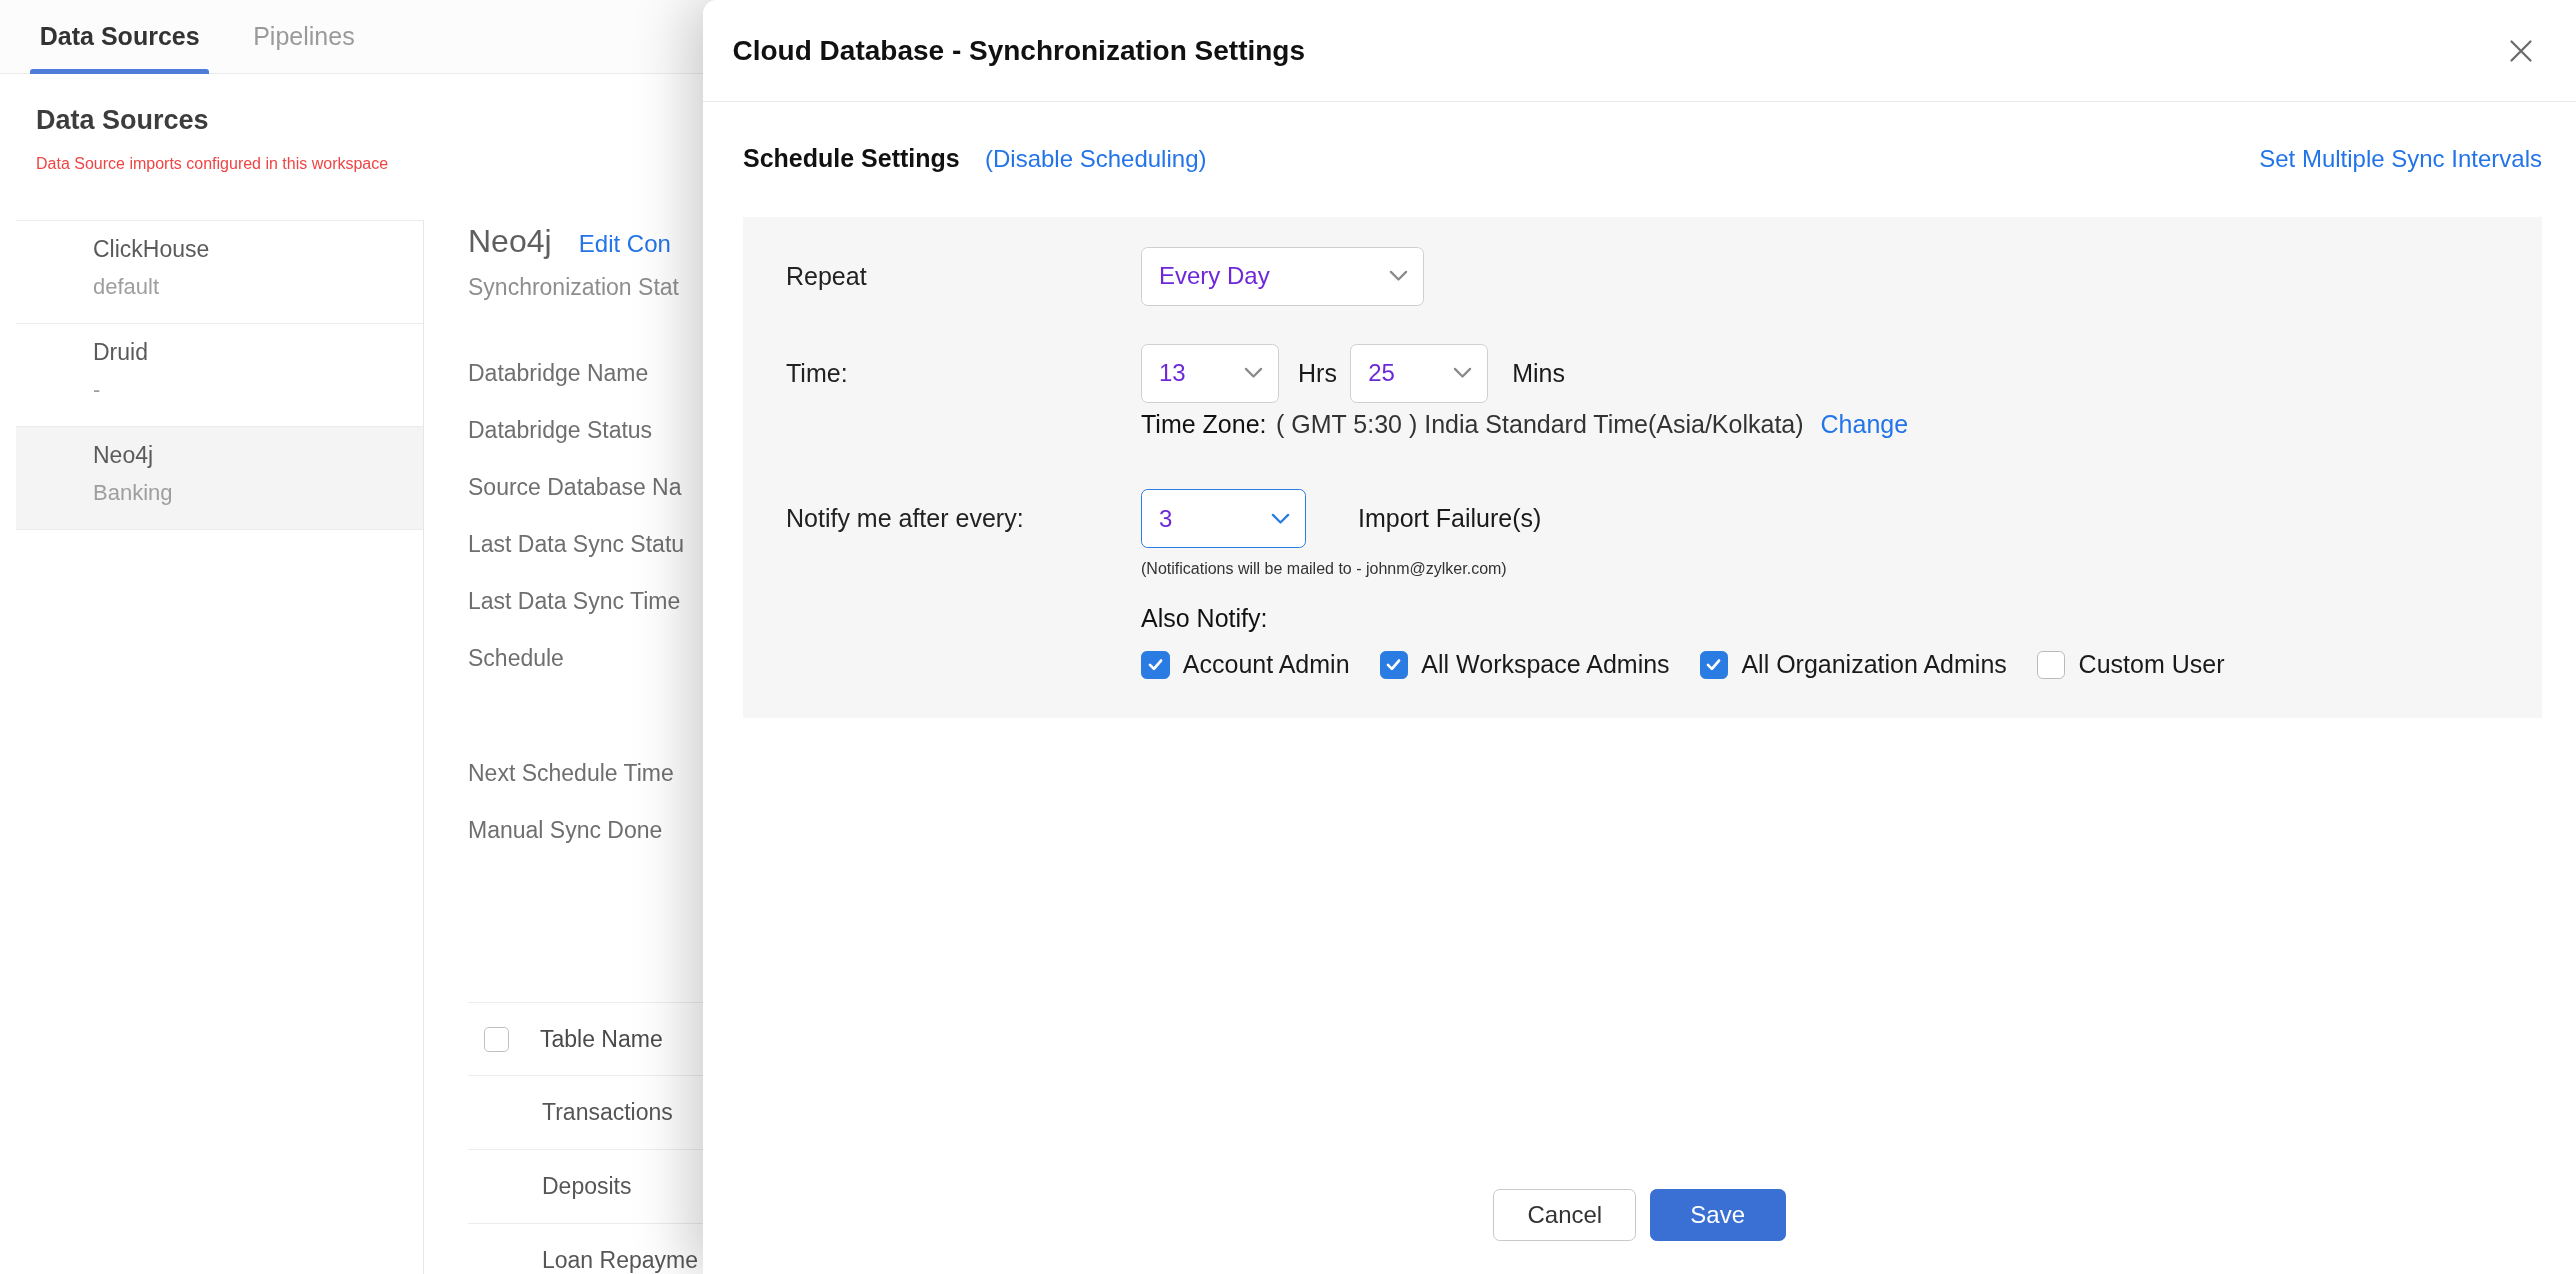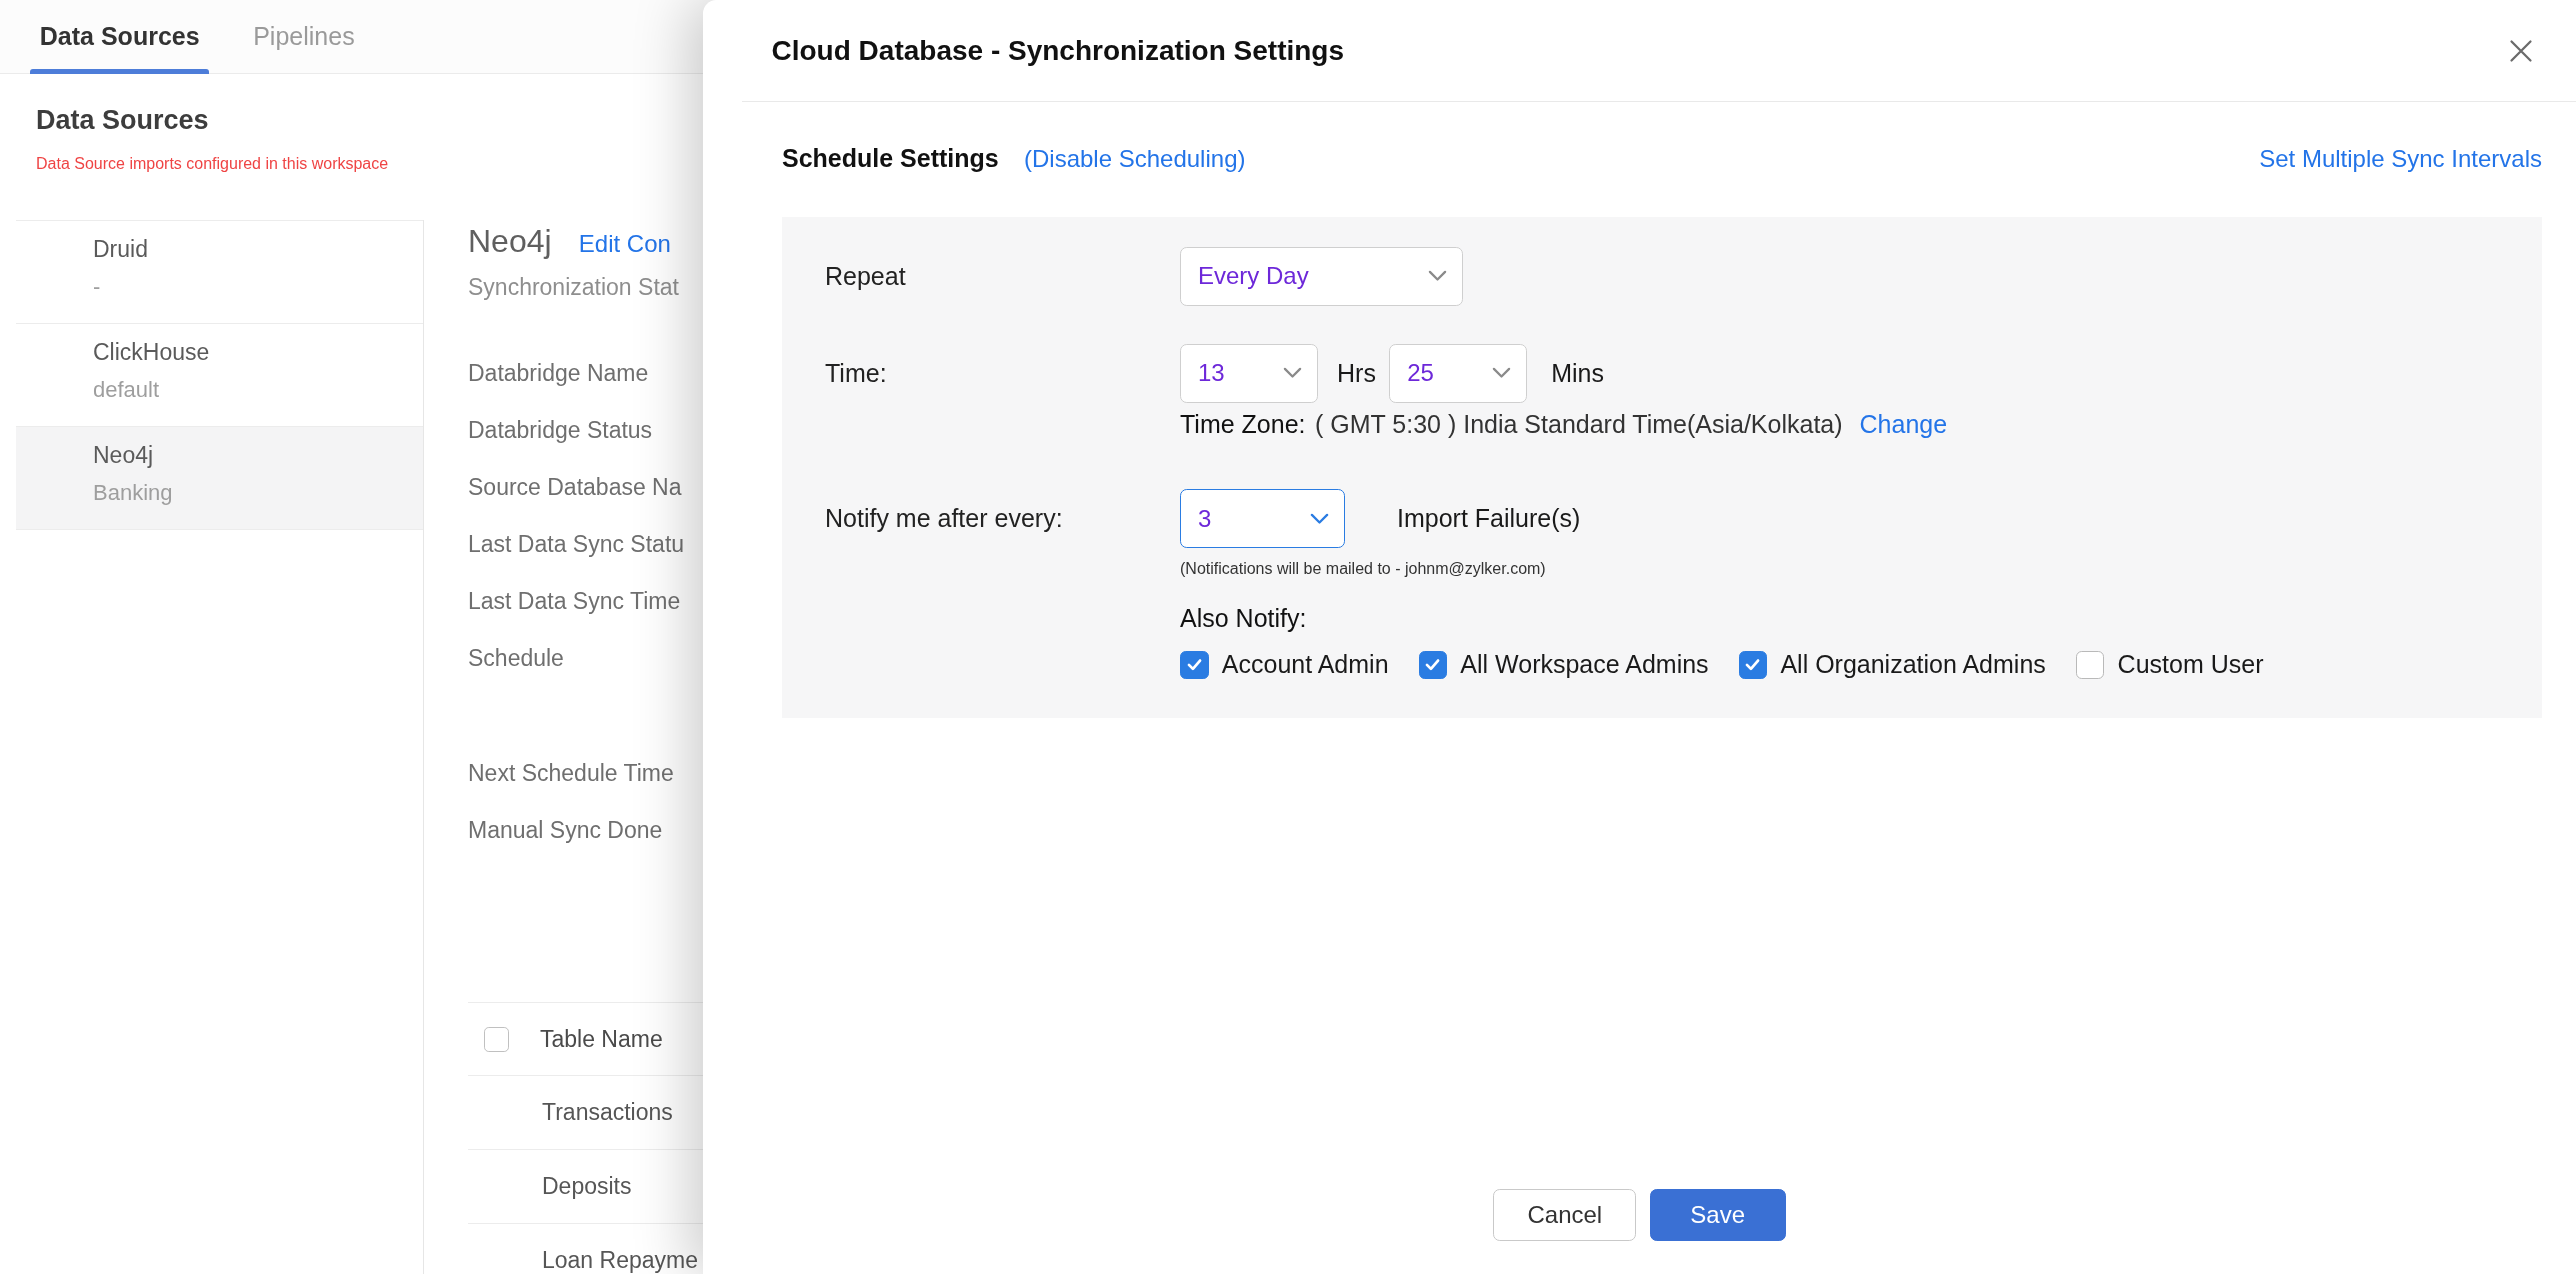--- a/index.html
+++ b/index.html
@@ -40,21 +40,21 @@
   .field-list.bottom{top:525px;}
   .field-item{font-size:23px;color:#6f6f6f;height:57px;line-height:57px;}
   .mini-table{position:absolute;left:44px;right:0;top:782px;}
   .mt-row{height:74px;border-bottom:1px solid #ececec;display:flex;align-items:center;white-space:nowrap;}
   .mt-row.header{border-top:1px solid #ececec;}
   .mt-check{width:25px;height:25px;border:1.9px solid #c0c0c0;border-radius:4.8px;margin-left:16px;background:#fff;}
   .mt-header-label{font-size:23px;color:#4a4a4a;margin-left:31px;}
   .mt-cell{font-size:23px;color:#565656;margin-left:74px;}
 
   
-  .modal{position:absolute;left:703px;top:0;right:0;bottom:0;background:#fff;border-radius:13.3px 0 0 0;box-shadow:-13.3px 0 57px rgba(0,0,0,.20);padding-left:39px;}
+  .modal{position:absolute;left:703px;top:0;right:0;bottom:0;background:#fff;border-radius:13.3px 0 0 0;box-shadow:-13.3px 0 57px rgba(0,0,0,.20);}
   .modal-header{height:102px;border-bottom:1px solid #e9e9e9;display:flex;align-items:center;padding:0 28.5px 0 29.5px;}
   .modal-title{font-size:28px;font-weight:700;color:#111;flex:1;}
   .modal-close{width:53px;height:53px;display:flex;align-items:center;justify-content:center;cursor:pointer;}
   .modal-body{padding:0 34px 0 40px;}
   .section-row{margin-top:42px;display:flex;align-items:baseline;gap:12px;}
   .section-title{font-size:25px;font-weight:700;color:#111;}
   .link{color:var(--link_blue);cursor:pointer;}
   .disable-link{font-size:24px;margin-left:13.3px;}
   .spacer{flex:1;}
   .multi-sync-link{font-size:24px;font-weight:500;}
@@ -111,26 +111,26 @@
 
     <div class="page-head">
       <div class="page-title">Data Sources</div>
       <div class="page-subtitle">Data Source imports configured in this workspace</div>
     </div>
 
     <div class="content-row">
       <div class="source-col">
         <div class="source-list">
           <div class="source-item">
+            <div class="source-name">ClickHouse</div>
+            <div class="source-sub">default</div>
+          </div>
+          <div class="source-item">
             <div class="source-name">Druid</div>
             <div class="source-sub">-</div>
-          </div>
-          <div class="source-item">
-            <div class="source-name">ClickHouse</div>
-            <div class="source-sub">default</div>
           </div>
           <div class="source-item selected">
             <div class="source-name">Neo4j</div>
             <div class="source-sub">Banking</div>
           </div>
         </div>
       </div>
 
       <div class="detail">
         <div class="detail-title-row">

